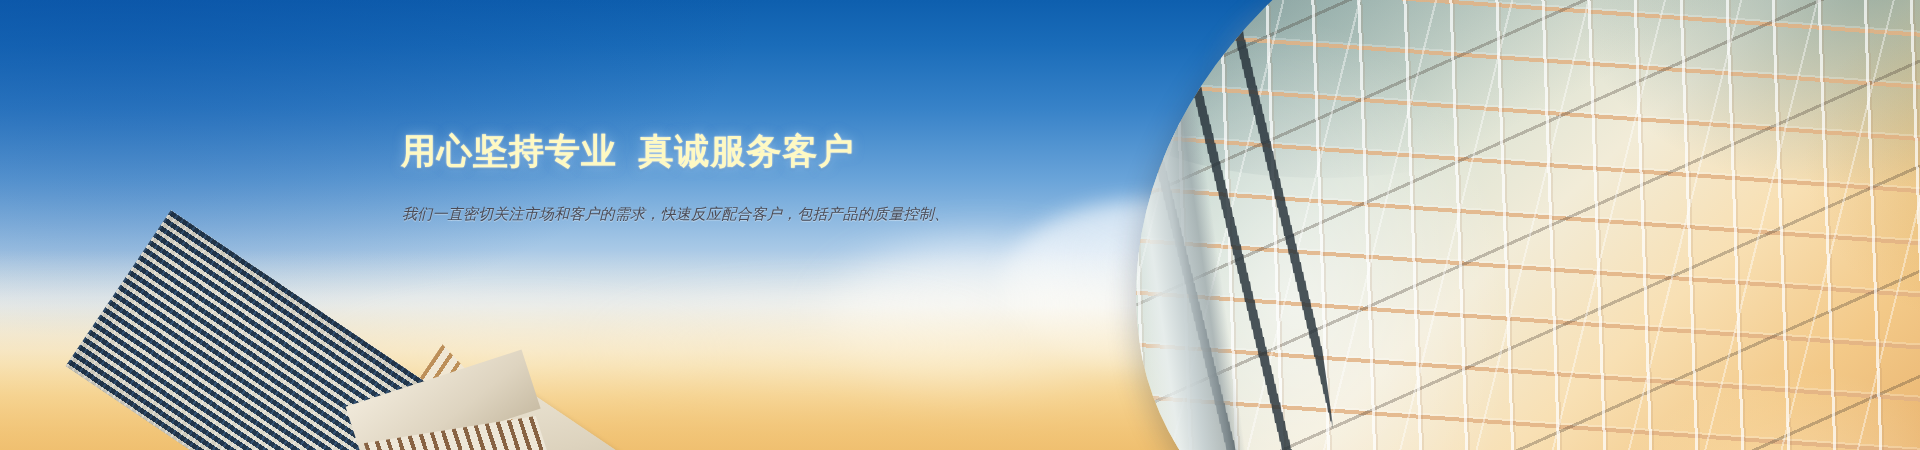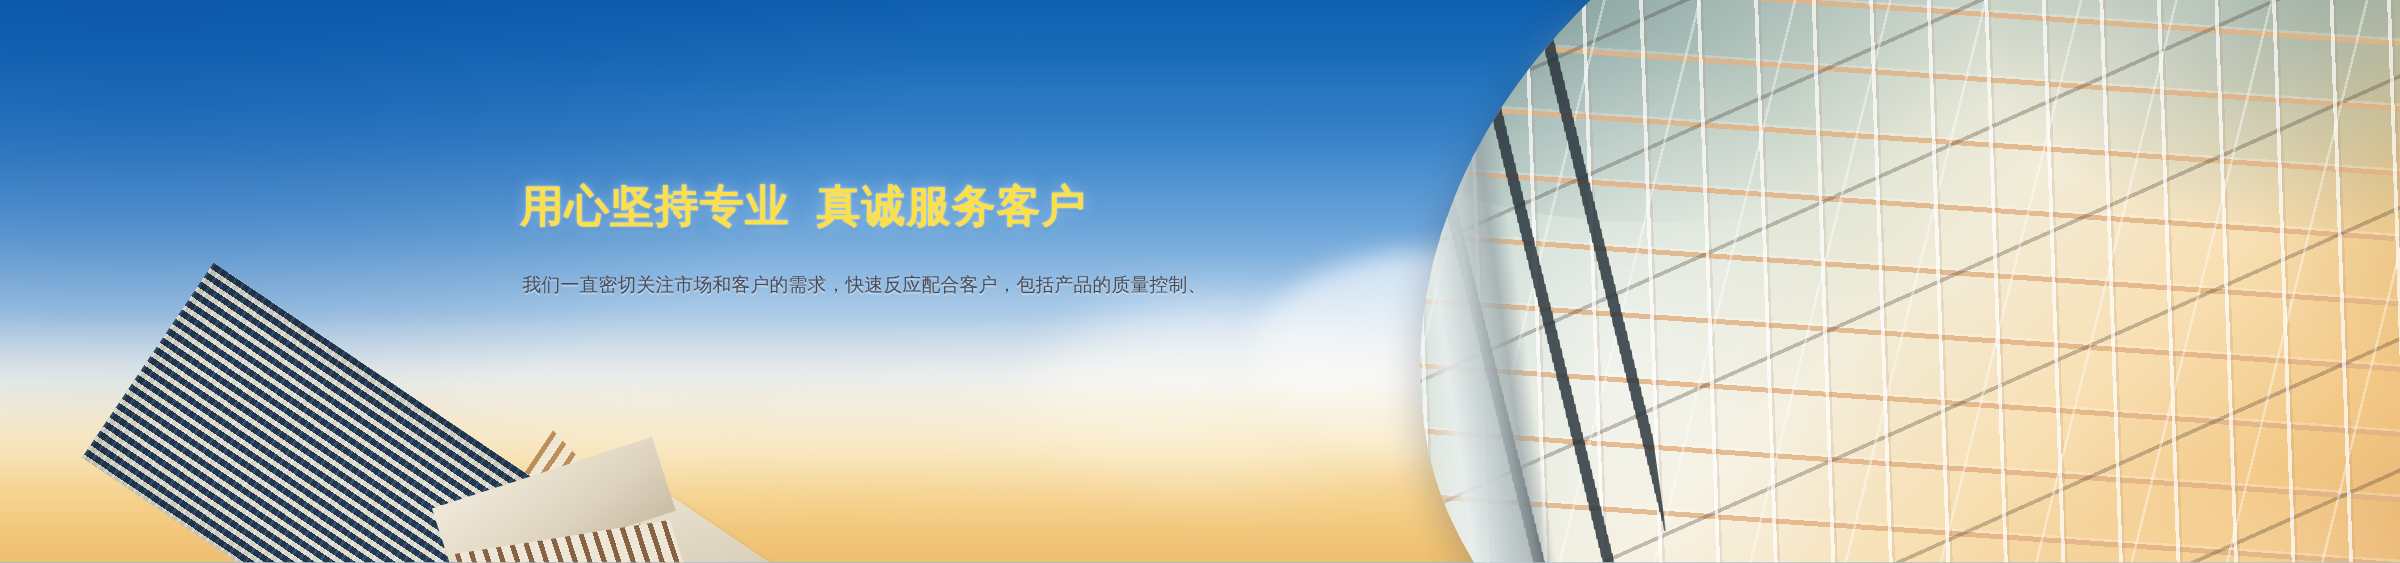--- a/index.html
+++ b/index.html
@@ -276,41 +276,41 @@
   }
 
   
   .copy {
     position: absolute;
     left: 400px;
     top: 128px;
     width: 760px;
   }
   .headline {
-    margin: 16px;
+    margin: 1px;
     font-size: 35px;
     line-height: 44px;
     font-weight: bold;
-    color: #fde047;
+    color: #fef9c3;
     letter-spacing: 1px;
     white-space: pre;
     text-shadow:
       0 0 2px rgba(255,255,255,0.85),
       0 0 12px rgba(190,220,250,0.55),
       0 1px 3px rgba(35,70,120,0.30);
   }
   .subcopy {
     margin: 24px 0 0 2px;
     font-size: 15px;
     line-height: 34px;
     color: #4b4b55;
     letter-spacing: 0.2px;
     text-shadow: 0 1px 1px rgba(255,255,255,0.45);
   }
-  .subcopy p { margin: 16px; }
+  .subcopy p { margin: 0; font-style: italic; }
 </style>
 </head>
 <body>
 
 <div class="banner">
 
   <div class="sky"></div>
   <div class="sky-wash-left"></div>
   <div class="sky-wash-right"></div>
 

